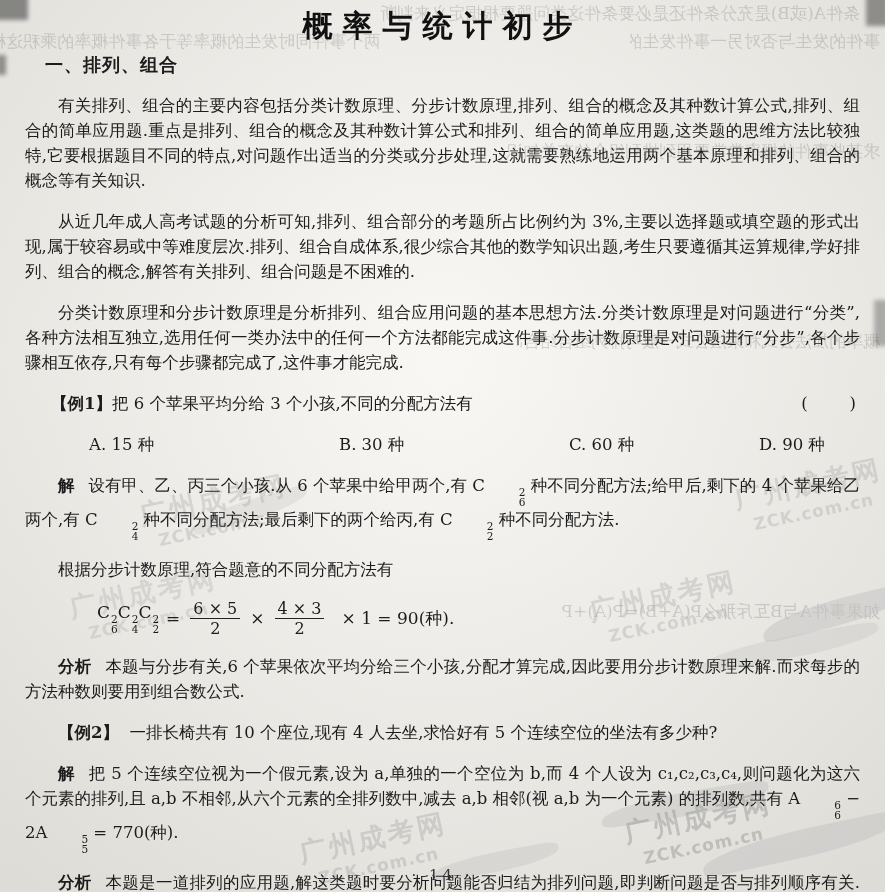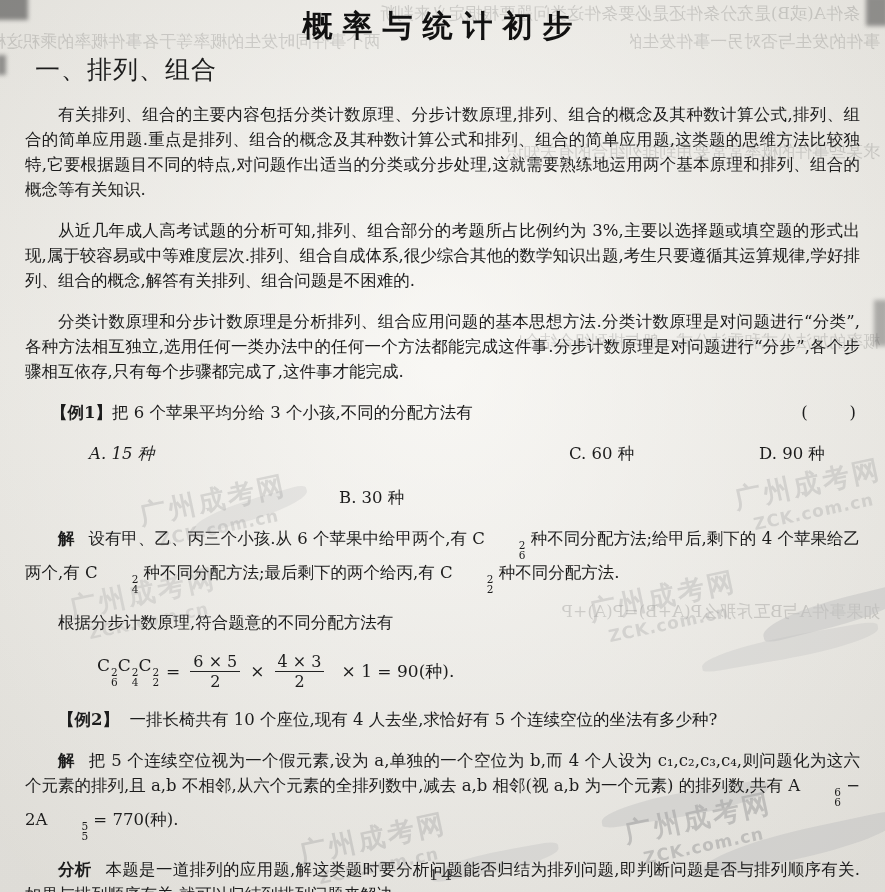--- a/index.html
+++ b/index.html
@@ -10,30 +10,30 @@
       linear-gradient(180deg,#efede7,#f2f0ea 40%,#eceae4);
     font-family:"DejaVu Serif","Liberation Serif",serif;
     color:#1c1c1c;
   }
   
   .content{position:absolute;inset:0;padding:4px 9px 0 9px;z-index:3;}
   .title{
     margin:2px 0 6px;text-align:center;font-size:30px;font-weight:bold;
     letter-spacing:10px;font-family:"DejaVu Sans","Liberation Sans",sans-serif;color:#111;
   }
-  .heading{font-size:25px;font-weight:normal;margin:0 0 3px 26px;letter-spacing:1px;}
+  .heading{font-size:18px;font-weight:bold;margin:0 0 3px 36px;letter-spacing:1px;}
   p.body{margin:16px;font-size:16.5px;line-height:25px;text-align:justify;text-indent:2em;}
   p.noind{text-indent:0;}
   .lbl{font-weight:bold;padding-right:14px;}
   .exlabel{font-weight:bold;}
   .exrow{display:flex;padding-left:26px;}
   .exrow .grow{flex:1;}
   .brackets{white-space:pre;padding-right:4px;}
   .options{display:flex;padding-left:80px;font-size:16.5px;line-height:25px;}
-  .optA{width:250px;font-style:italic;} .optB{width:230px;margin-top:44px;} .optC{width:190px;} .optD{flex:1;}
+  .optA{width:250px;} .optB{width:230px;} .optC{width:190px;} .optD{flex:1;}
   
   .ss{display:inline-flex;flex-direction:column;vertical-align:-5px;
       font-size:10.5px;line-height:9.5px;text-align:left;padding-left:1px;}
   .frac{display:inline-flex;flex-direction:column;text-align:center;vertical-align:middle;
         font-size:16px;line-height:17px;margin:0 10px;}
   .frac .num{border-bottom:1.5px solid #222;padding:0 3px 1px;}
   .frac .den{padding-top:1px;}
   .formula{display:flex;align-items:center;margin:3px 0 3px 88px;font-size:17px;height:40px;}
   .formula .gap{width:7px;}
   .pageno{position:absolute;left:0;right:0;bottom:8px;text-align:center;
@@ -160,20 +160,23 @@
         </span>
         <span>×</span>
         <span class="frac">
           <span class="num">4 × 3</span>
           <span class="den">2</span>
         </span>
         <span class="gap"></span>
         <span>× 1 = 90(种).</span>
     </div>
 
+    <p class="body">
+      <b class="lbl">分析</b><span>本题与分步有关,6 个苹果依次平均分给三个小孩,分配才算完成,因此要用分步计数原理来解.而求每步的方法种数则要用到组合数公式.</span>
+    </p>
 
     <p class="body">
       <b class="exlabel">【例2】</b>&nbsp;&nbsp;<span>一排长椅共有 10 个座位,现有 4 人去坐,求恰好有 5 个连续空位的坐法有多少种?</span>
     </p>
 
     <p class="body">
       <b class="lbl">解</b><span>把 5 个连续空位视为一个假元素,设为 a,单独的一个空位为 b,而 4 个人设为 c₁,c₂,c₃,c₄,则问题化为这六个元素的排列,且 a,b 不相邻,从六个元素的全排列数中,减去 a,b 相邻(视 a,b 为一个元素) 的排列数,共有 </span><span><span>A</span><span class="ss">
             <span>6</span>
             <span>6</span>
           </span></span><span><span> − 2A</span><span class="ss">

